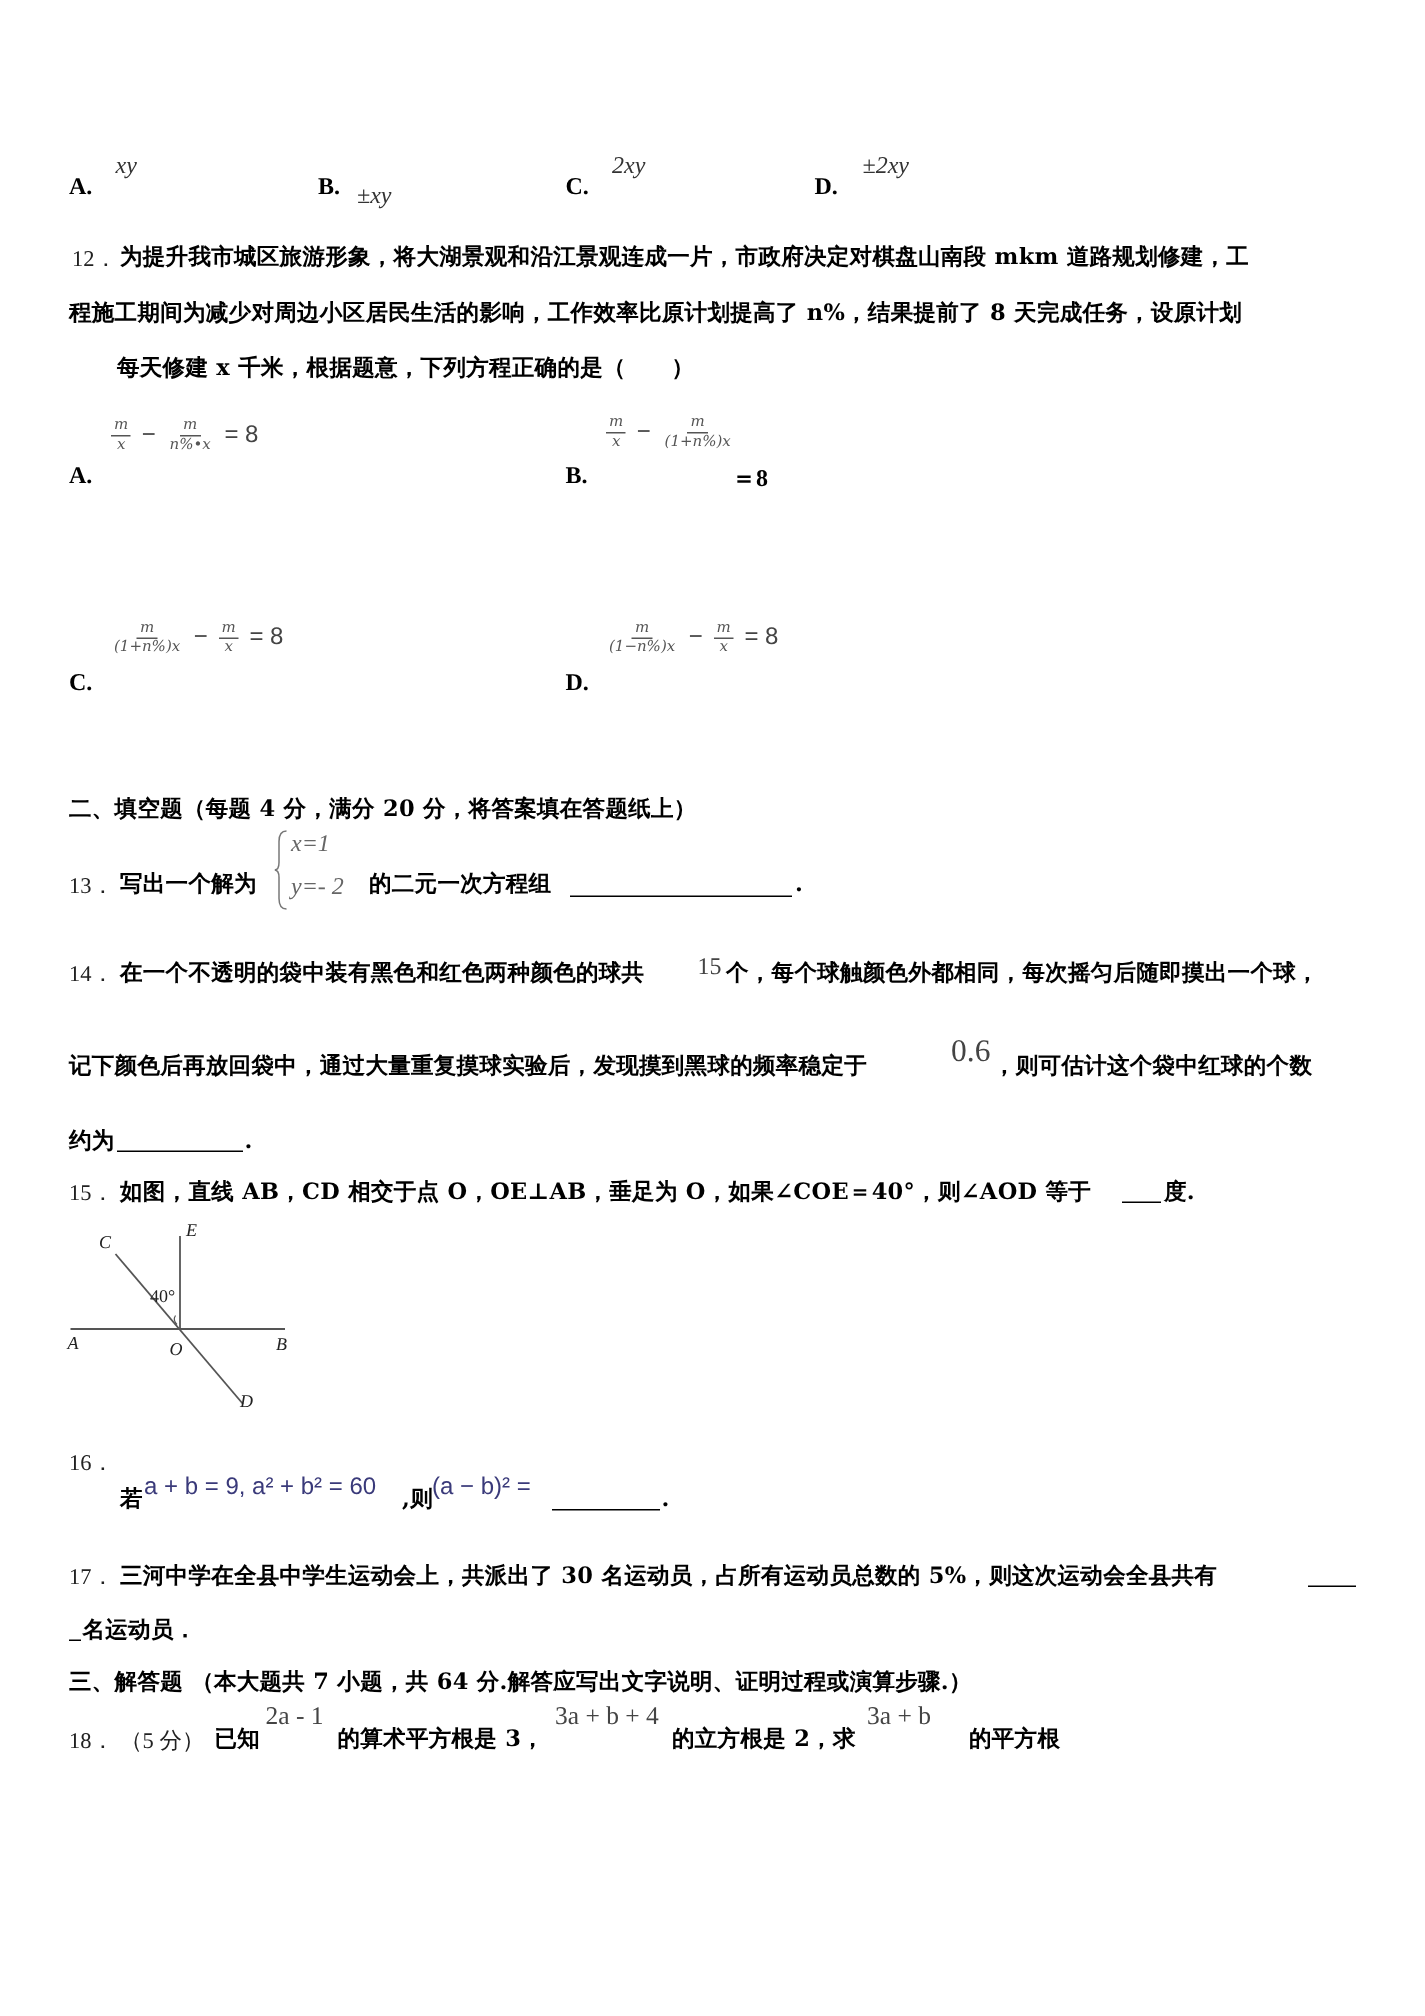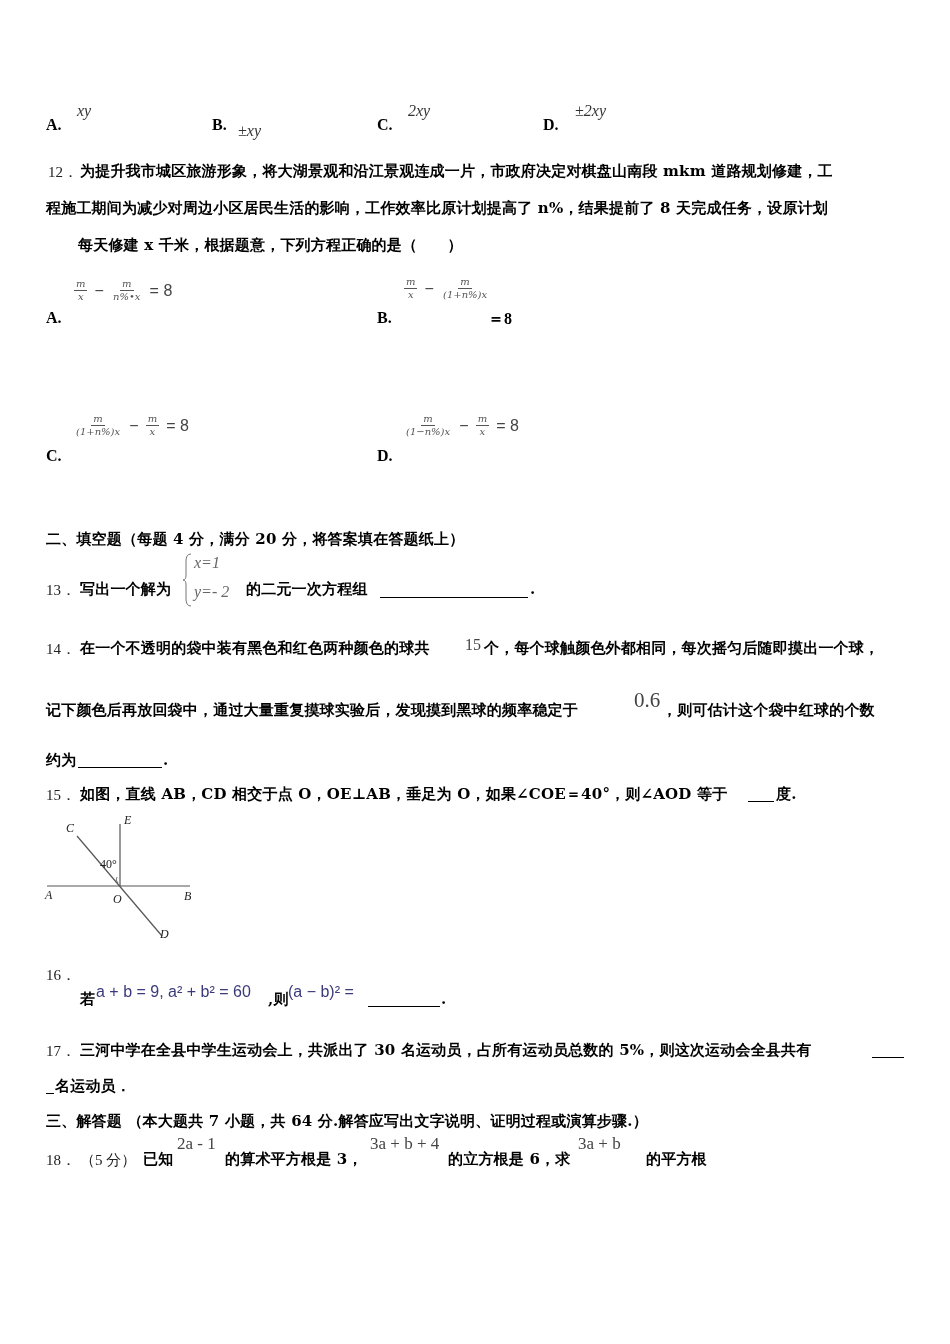--- a/index.html
+++ b/index.html
@@ -168,16 +168,16 @@
 
 <span class="abs txt" style="left:46px;top:1112px;">三、解答题 （本大题共 7 小题，共 64 分.解答应写出文字说明、证明过程或演算步骤.）</span>
 
 <div>
   <span class="abs num" style="left:46px;top:1151px;">18．</span>
   <span class="abs num" style="left:80px;top:1151px;">（5 分）</span>
   <span class="abs txt" style="left:143px;top:1150px;">已知</span>
   <span class="abs mathr" style="left:177px;top:1134px;font-size:17px;">2a - 1</span>
   <span class="abs txt" style="left:225px;top:1150px;">的算术平方根是 3，</span>
   <span class="abs mathr" style="left:370px;top:1134px;font-size:17px;">3a + b + 4</span>
-  <span class="abs txt" style="left:448px;top:1150px;">的立方根是 6，求</span>
+  <span class="abs txt" style="left:448px;top:1150px;">的立方根是 2，求</span>
   <span class="abs mathr" style="left:578px;top:1134px;font-size:17px;">3a + b</span>
   <span class="abs txt" style="left:627px;top:1150px;margin-left:19px;">的平方根</span>
 </div>
 
 </body></html>

